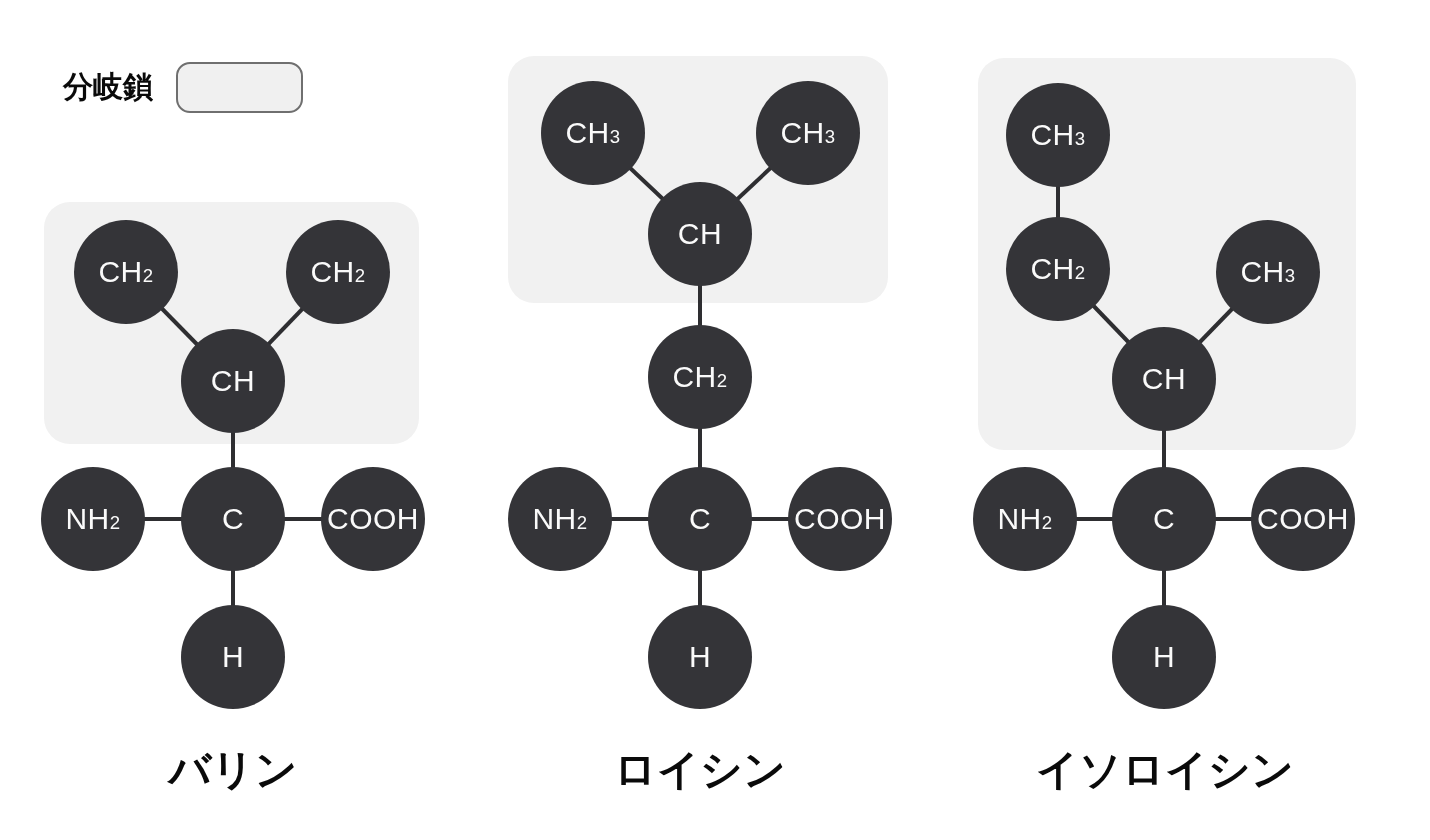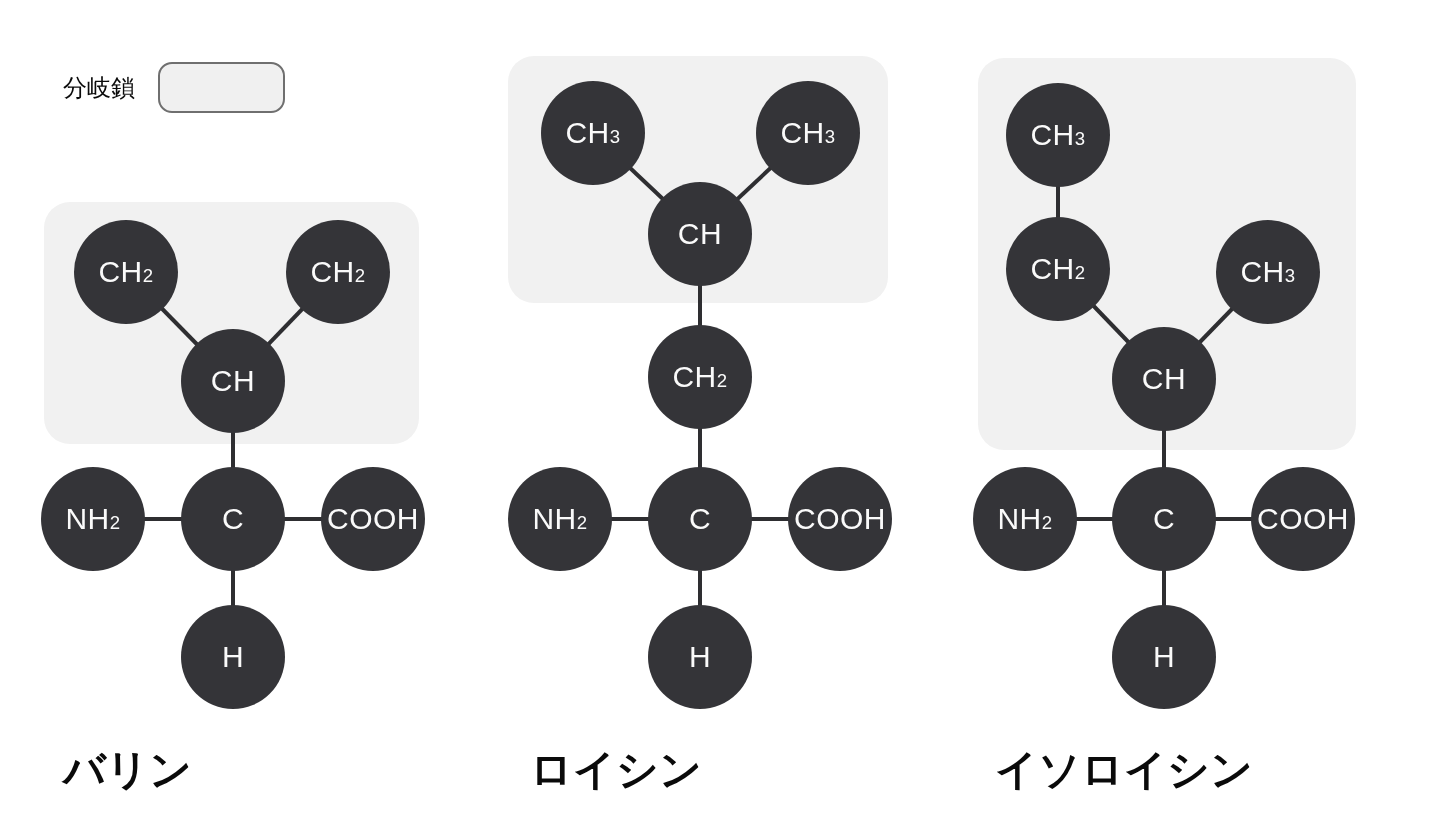--- a/index.html
+++ b/index.html
@@ -39,33 +39,33 @@
     position: relative;
     bottom: -0.25em;
     line-height: 1;
   }
 
   
   .mol-name {
     position: absolute;
     width: 340px;
     top: 742px;
-    text-align: left;
+    text-align: center;
     font-size: 42px;
     font-weight: bold;
     color: #0a0a0a;
   }
 
   
   #legend {
     position: absolute; left: 63px; top: 62px;
     display: flex; align-items: center; gap: 23px;
   }
   #legend .legend-label {
-    font-size: 24px; font-weight: normal; color: #0a0a0a;
+    font-size: 30px; font-weight: bold; color: #0a0a0a;
   }
   #legend .legend-swatch {
     width: 127px; height: 51px;
     background: #f0f0f0;
     border: 2px solid #6f6f6f;
     border-radius: 14px;
   }
 </style>
 </head>
 <body>

